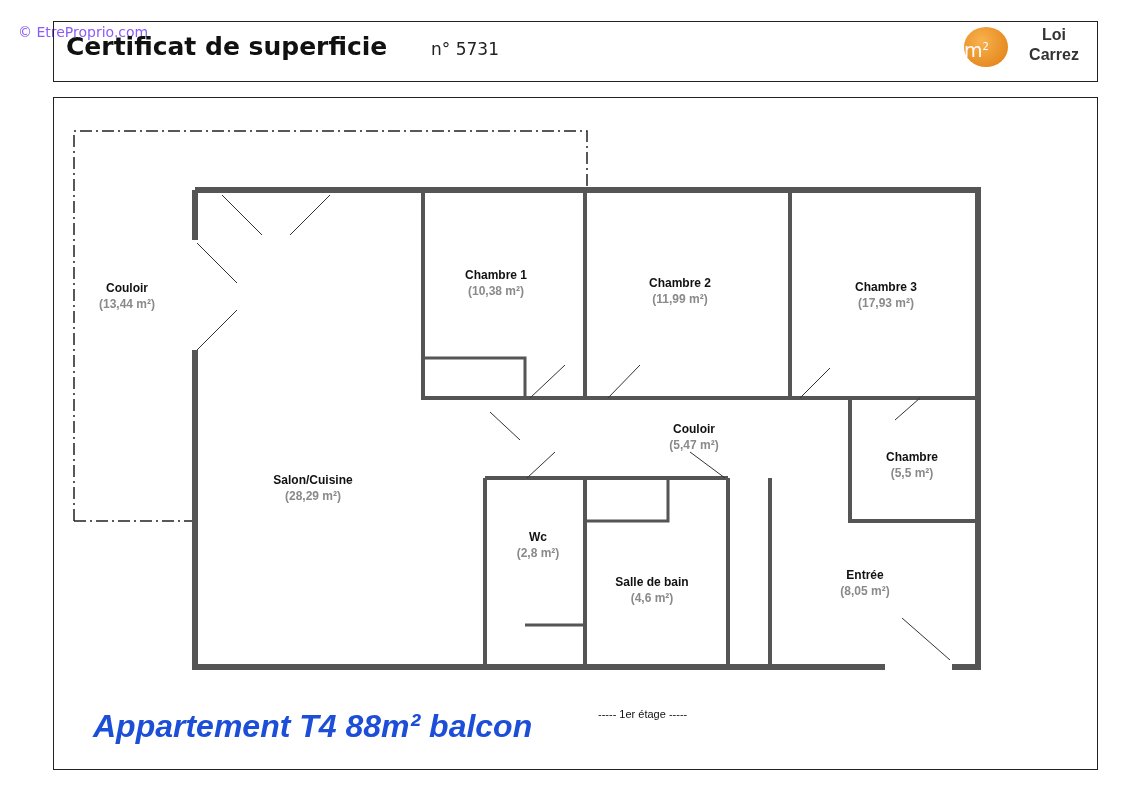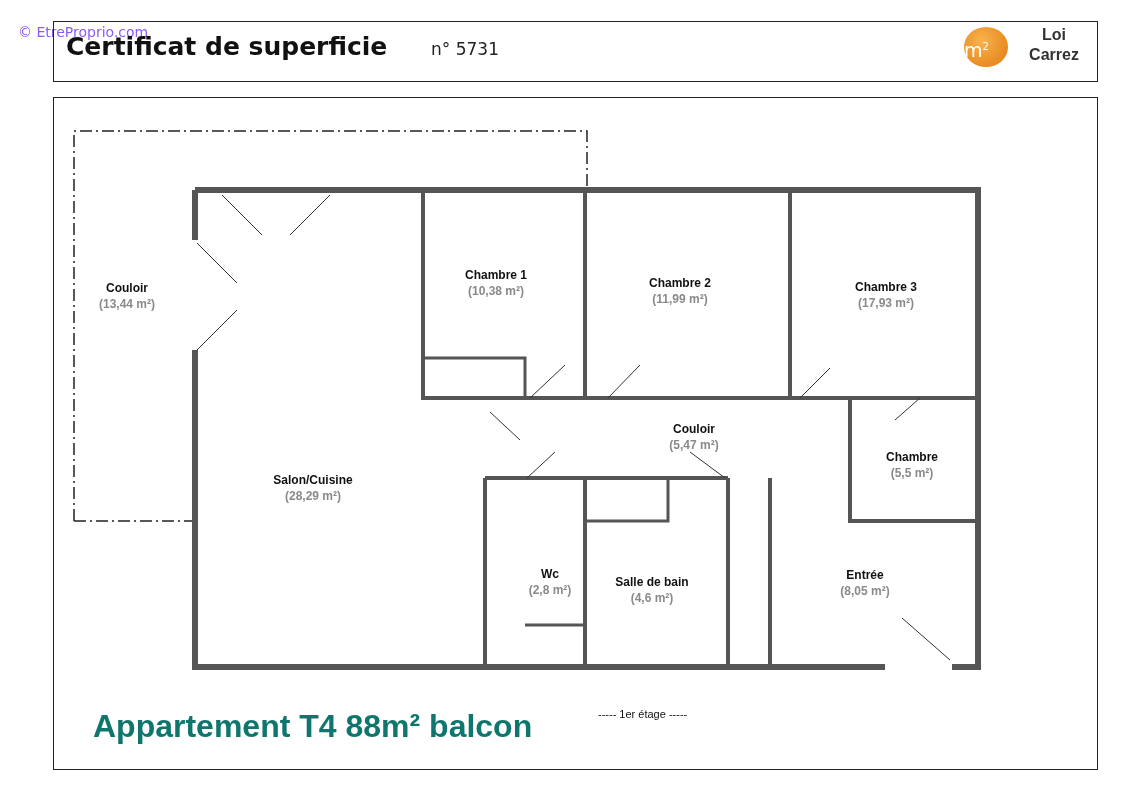--- a/index.html
+++ b/index.html
@@ -9,21 +9,21 @@
   .title{position:absolute;left:12px;top:10px;font-size:25px;font-weight:bold;color:#111;}
   .num{position:absolute;left:377px;top:17px;font-size:17px;color:#222;}
   .badge{position:absolute;left:910px;top:5px;width:44px;height:40px;border-radius:50%;background:radial-gradient(circle at 40% 35%,#f8b24e,#e07b10);color:#fff;font-size:19px;text-align:left;line-height:40px;}
   .badge sup{font-size:10px;}
   .loi{position:absolute;left:960px;top:3px;width:80px;text-align:center;font-size:16px;font-weight:bold;color:#333;line-height:20px;font-family:"Liberation Sans",sans-serif;}
   .frame{position:absolute;left:53px;top:97px;width:1045px;height:673px;border:1.5px solid #222;box-sizing:border-box;}
   svg.plan{position:absolute;left:0;top:0;}
   .room{position:absolute;text-align:center;font-family:"Liberation Sans",sans-serif;font-size:12px;line-height:16px;transform:translateX(-50%);white-space:nowrap;}
   .room .n{font-weight:bold;color:#111;}
   .room .a{color:#8a8a8a;font-weight:bold;}
-  .foot{position:absolute;left:93px;top:708px;font-size:32px;font-weight:bold;color:#0f766e;font-family:"Liberation Sans",sans-serif;}
+  .foot{position:absolute;left:93px;top:708px;font-size:32px;font-weight:bold;font-style:italic;color:#1d4ed8;font-family:"Liberation Sans",sans-serif;}
   .floor{position:absolute;left:558px;top:708px;font-size:11px;color:#111;font-family:"Liberation Sans",sans-serif;margin-left:40px;}
 </style>
 </head>
 <body>
 
 <div class="watermark">© EtreProprio.com</div>
 
 <div class="header">
   <span class="title">Certificat de superficie</span>
   <span class="num">n° 5731</span>
@@ -83,21 +83,21 @@
     <div class="a">(5,47 m²)</div>
   </div>
 <div class="room" style="left:912px;top:449px;">
     <div class="n">Chambre</div>
     <div class="a">(5,5 m²)</div>
   </div>
 <div class="room" style="left:313px;top:472px;">
     <div class="n">Salon/Cuisine</div>
     <div class="a">(28,29 m²)</div>
   </div>
-<div class="room" style="left:538px;top:566px;margin-left:12px;">
+<div class="room" style="left:538px;top:529px;">
     <div class="n">Wc</div>
     <div class="a">(2,8 m²)</div>
   </div>
 <div class="room" style="left:652px;top:574px;">
     <div class="n">Salle de bain</div>
     <div class="a">(4,6 m²)</div>
   </div>
 <div class="room" style="left:865px;top:567px;">
     <div class="n">Entrée</div>
     <div class="a">(8,05 m²)</div>

